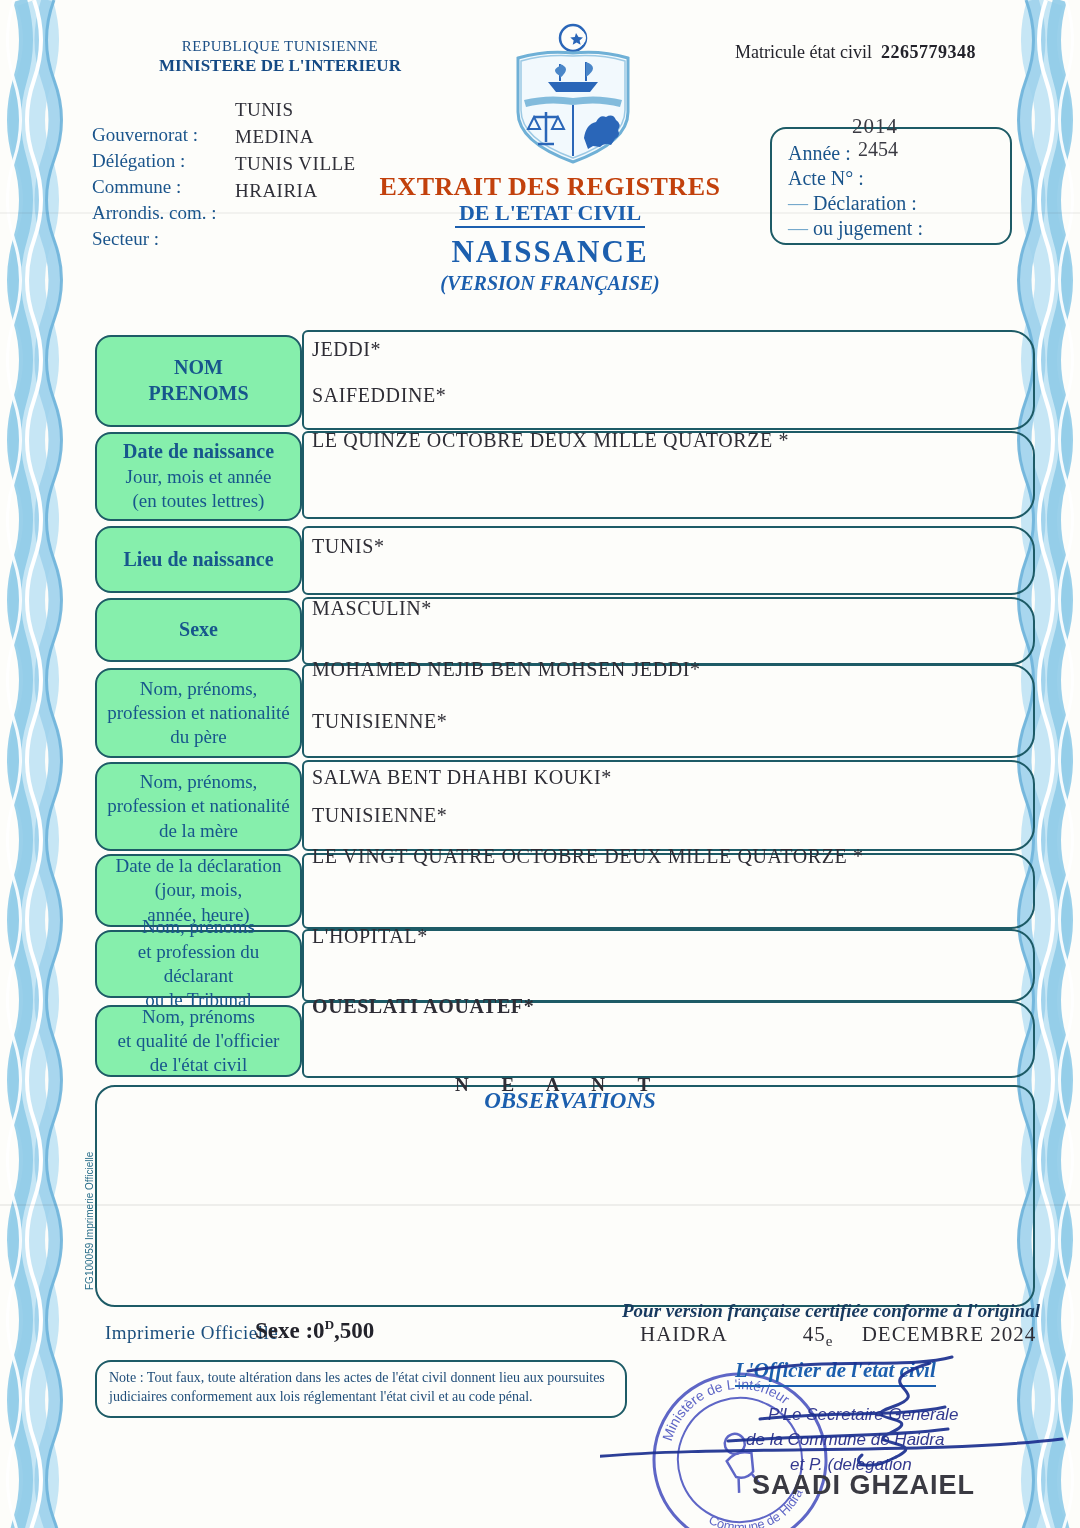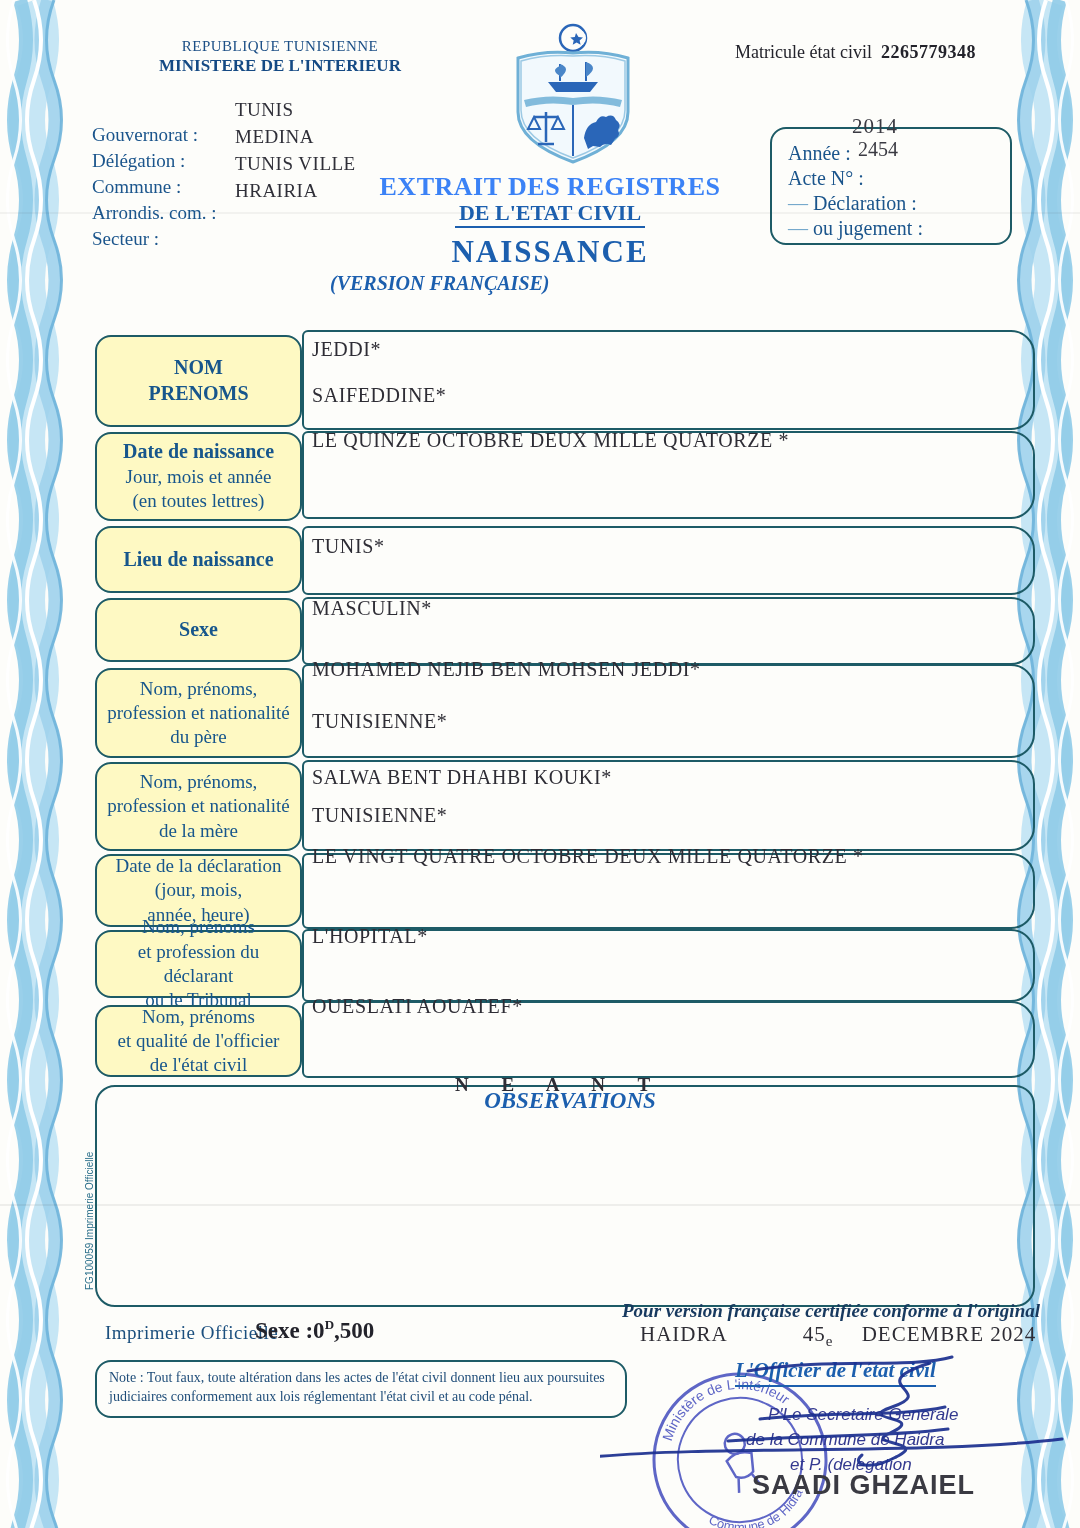--- a/index.html
+++ b/index.html
@@ -16,27 +16,27 @@
   .serial{left:778px;top:84px;font-size:34px;font-weight:600;color:#45454e;
           font-family:"DejaVu Sans Mono",monospace;letter-spacing:2px;}
   .year-over{left:852px;top:114px;font-size:21px;color:#3a3a42;letter-spacing:1px;z-index:3;}
   .acte-box{left:770px;top:127px;width:242px;height:118px;border:2.5px solid #1d5b66;border-radius:16px;
             font-size:20px;color:#1b558c;padding:12px 0 0 16px;box-sizing:border-box;line-height:25px;background:transparent;}
   .acte-box .dash{color:#6fa5c9;}
   .acte-annee-value{left:858px;top:138px;font-size:20px;color:#3a3a42;z-index:3;}
   
   .emblem{left:488px;top:20px;}
   
-  .title1{left:330px;top:172px;width:440px;text-align:center;font-size:26px;font-weight:bold;color:#3b82f6;letter-spacing:.5px;}
+  .title1{left:330px;top:172px;width:440px;text-align:center;font-size:26px;font-weight:bold;color:#c2410c;letter-spacing:.5px;}
   .title2{left:330px;top:200px;width:440px;text-align:center;font-size:22px;font-weight:bold;color:#1c5fae;}
   .title2 span{border-bottom:2px solid #1c5fae;padding:0 4px 1px;}
   .title3{left:330px;top:234px;width:440px;text-align:center;font-size:31px;font-weight:bold;color:#1c5fae;letter-spacing:2px;}
-  .title4{left:330px;top:272px;width:440px;text-align:left;font-size:20px;font-weight:bold;font-style:italic;color:#1c5fae;}
-  
-  .row-label{position:absolute;left:95px;width:207px;border:2.5px solid #1d5b66;border-radius:16px;background:#fef9c3;
+  .title4{left:330px;top:272px;width:440px;text-align:center;font-size:20px;font-weight:bold;font-style:italic;color:#1c5fae;}
+  
+  .row-label{position:absolute;left:95px;width:207px;border:2.5px solid #1d5b66;border-radius:16px;background:#86efac;
              display:flex;flex-direction:column;justify-content:center;text-align:center;color:#17568c;
              font-size:19px;line-height:1.28;padding:2px 4px;box-sizing:border-box;z-index:2;}
   .row-label .strong{font-weight:bold;font-size:20px;}
   .row-value{position:absolute;left:302px;width:733px;border:2px solid #1d5b66;border-radius:6px 24px 24px 6px;
              background:transparent;box-sizing:border-box;z-index:1;}
   .val{position:absolute;left:8px;font-size:20px;color:#2e2d35;letter-spacing:.6px;white-space:nowrap;z-index:2;}
   
   .obs-box{left:95px;top:1085px;width:940px;height:222px;border:2.5px solid #1d5b66;border-radius:20px;box-sizing:border-box;}
   .obs-head{left:420px;top:1088px;width:300px;text-align:center;font-size:23px;font-weight:bold;font-style:italic;
             color:#1c5fae;z-index:2;}
@@ -210,21 +210,21 @@
       </div>
       <div class="row-value" style="top: 929px; height: 73px;">
         <div class="val" style="top: -6px;">L'HOPITAL*</div>
       </div>
       <div class="row-label" style="top: 1005px; height: 72px;">
         <div>Nom, prénoms</div>
         <div>et qualité de l'officier</div>
         <div>de l'état civil</div>
       </div>
       <div class="row-value" style="top: 1001px; height: 77px;">
-        <div class="val" style="top: -8px;">OUESLATI AOUATEF*</div>
+        <div class="val" style="top: -8px; font-weight: bold;">OUESLATI AOUATEF*</div>
       </div>
     </div>
 
   <div class="abs obs-box"></div>
   <div class="abs obs-neant">N E A N T</div>
   <div class="abs obs-head">OBSERVATIONS</div>
   <div class="abs side-text">FG100059  Imprimerie Officielle</div>
 
   <div class="abs imprimerie">Imprimerie Officielle</div>
   <div class="abs prix">

